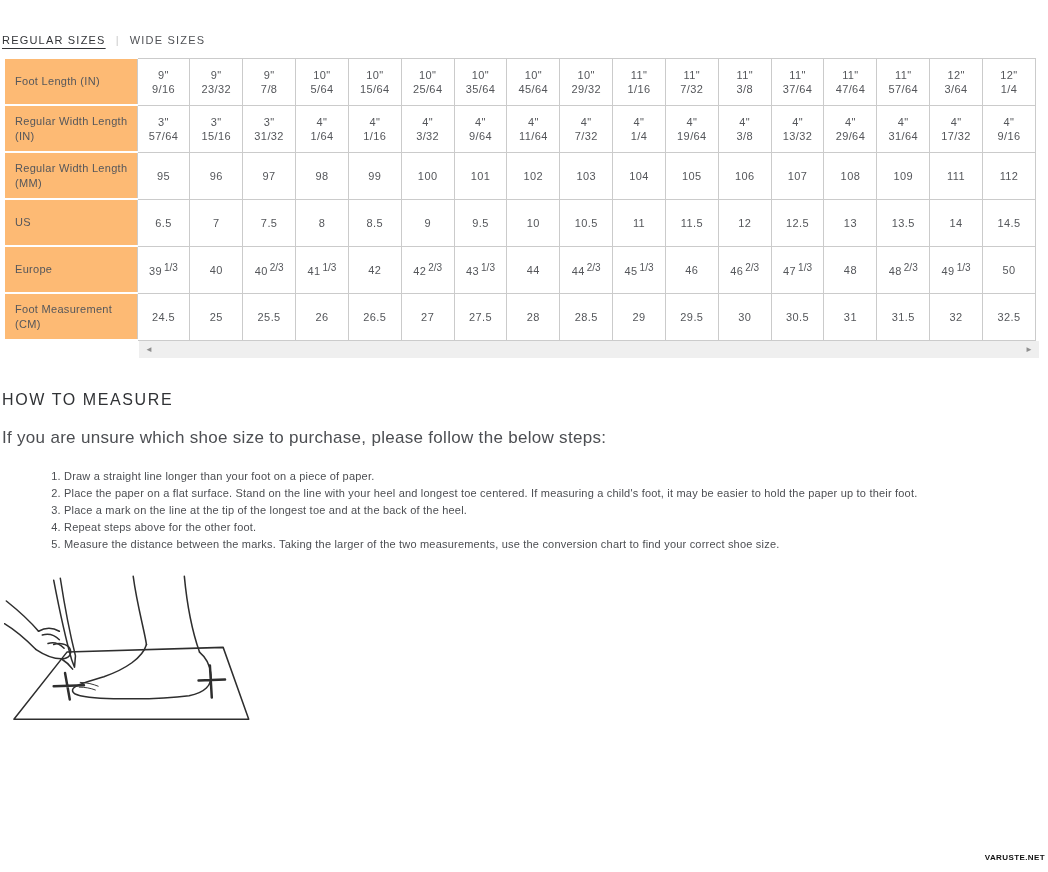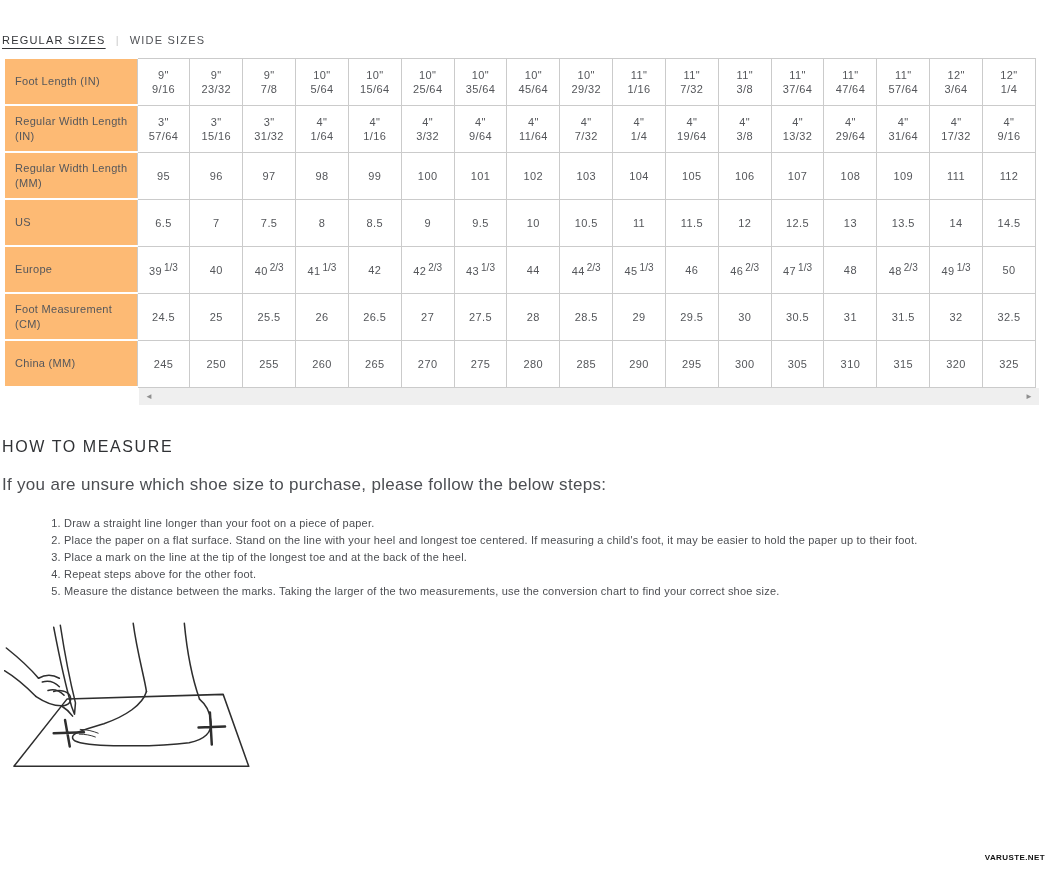--- a/index.html
+++ b/index.html
@@ -353,40 +353,20 @@
           <td>28.5</td>
           <td>29</td>
           <td>29.5</td>
           <td>30</td>
           <td>30.5</td>
           <td>31</td>
           <td>31.5</td>
           <td>32</td>
           <td>32.5</td>
         </tr>
-        <tr>
-          <th class="rowlabel">China (MM)</th>
-          <td>245</td>
-          <td>250</td>
-          <td>255</td>
-          <td>260</td>
-          <td>265</td>
-          <td>270</td>
-          <td>275</td>
-          <td>280</td>
-          <td>285</td>
-          <td>290</td>
-          <td>295</td>
-          <td>300</td>
-          <td>305</td>
-          <td>310</td>
-          <td>315</td>
-          <td>320</td>
-          <td>325</td>
-        </tr>
       </tbody>
   </table>
   <div class="hscroll">
     <span class="arrow">◄</span>
     <span class="arrow">►</span>
   </div>
 </div>
 
 <div class="howto-title">HOW TO MEASURE</div>
 <div class="howto-intro">If you are unsure which shoe size to purchase, please follow the below steps:</div>

